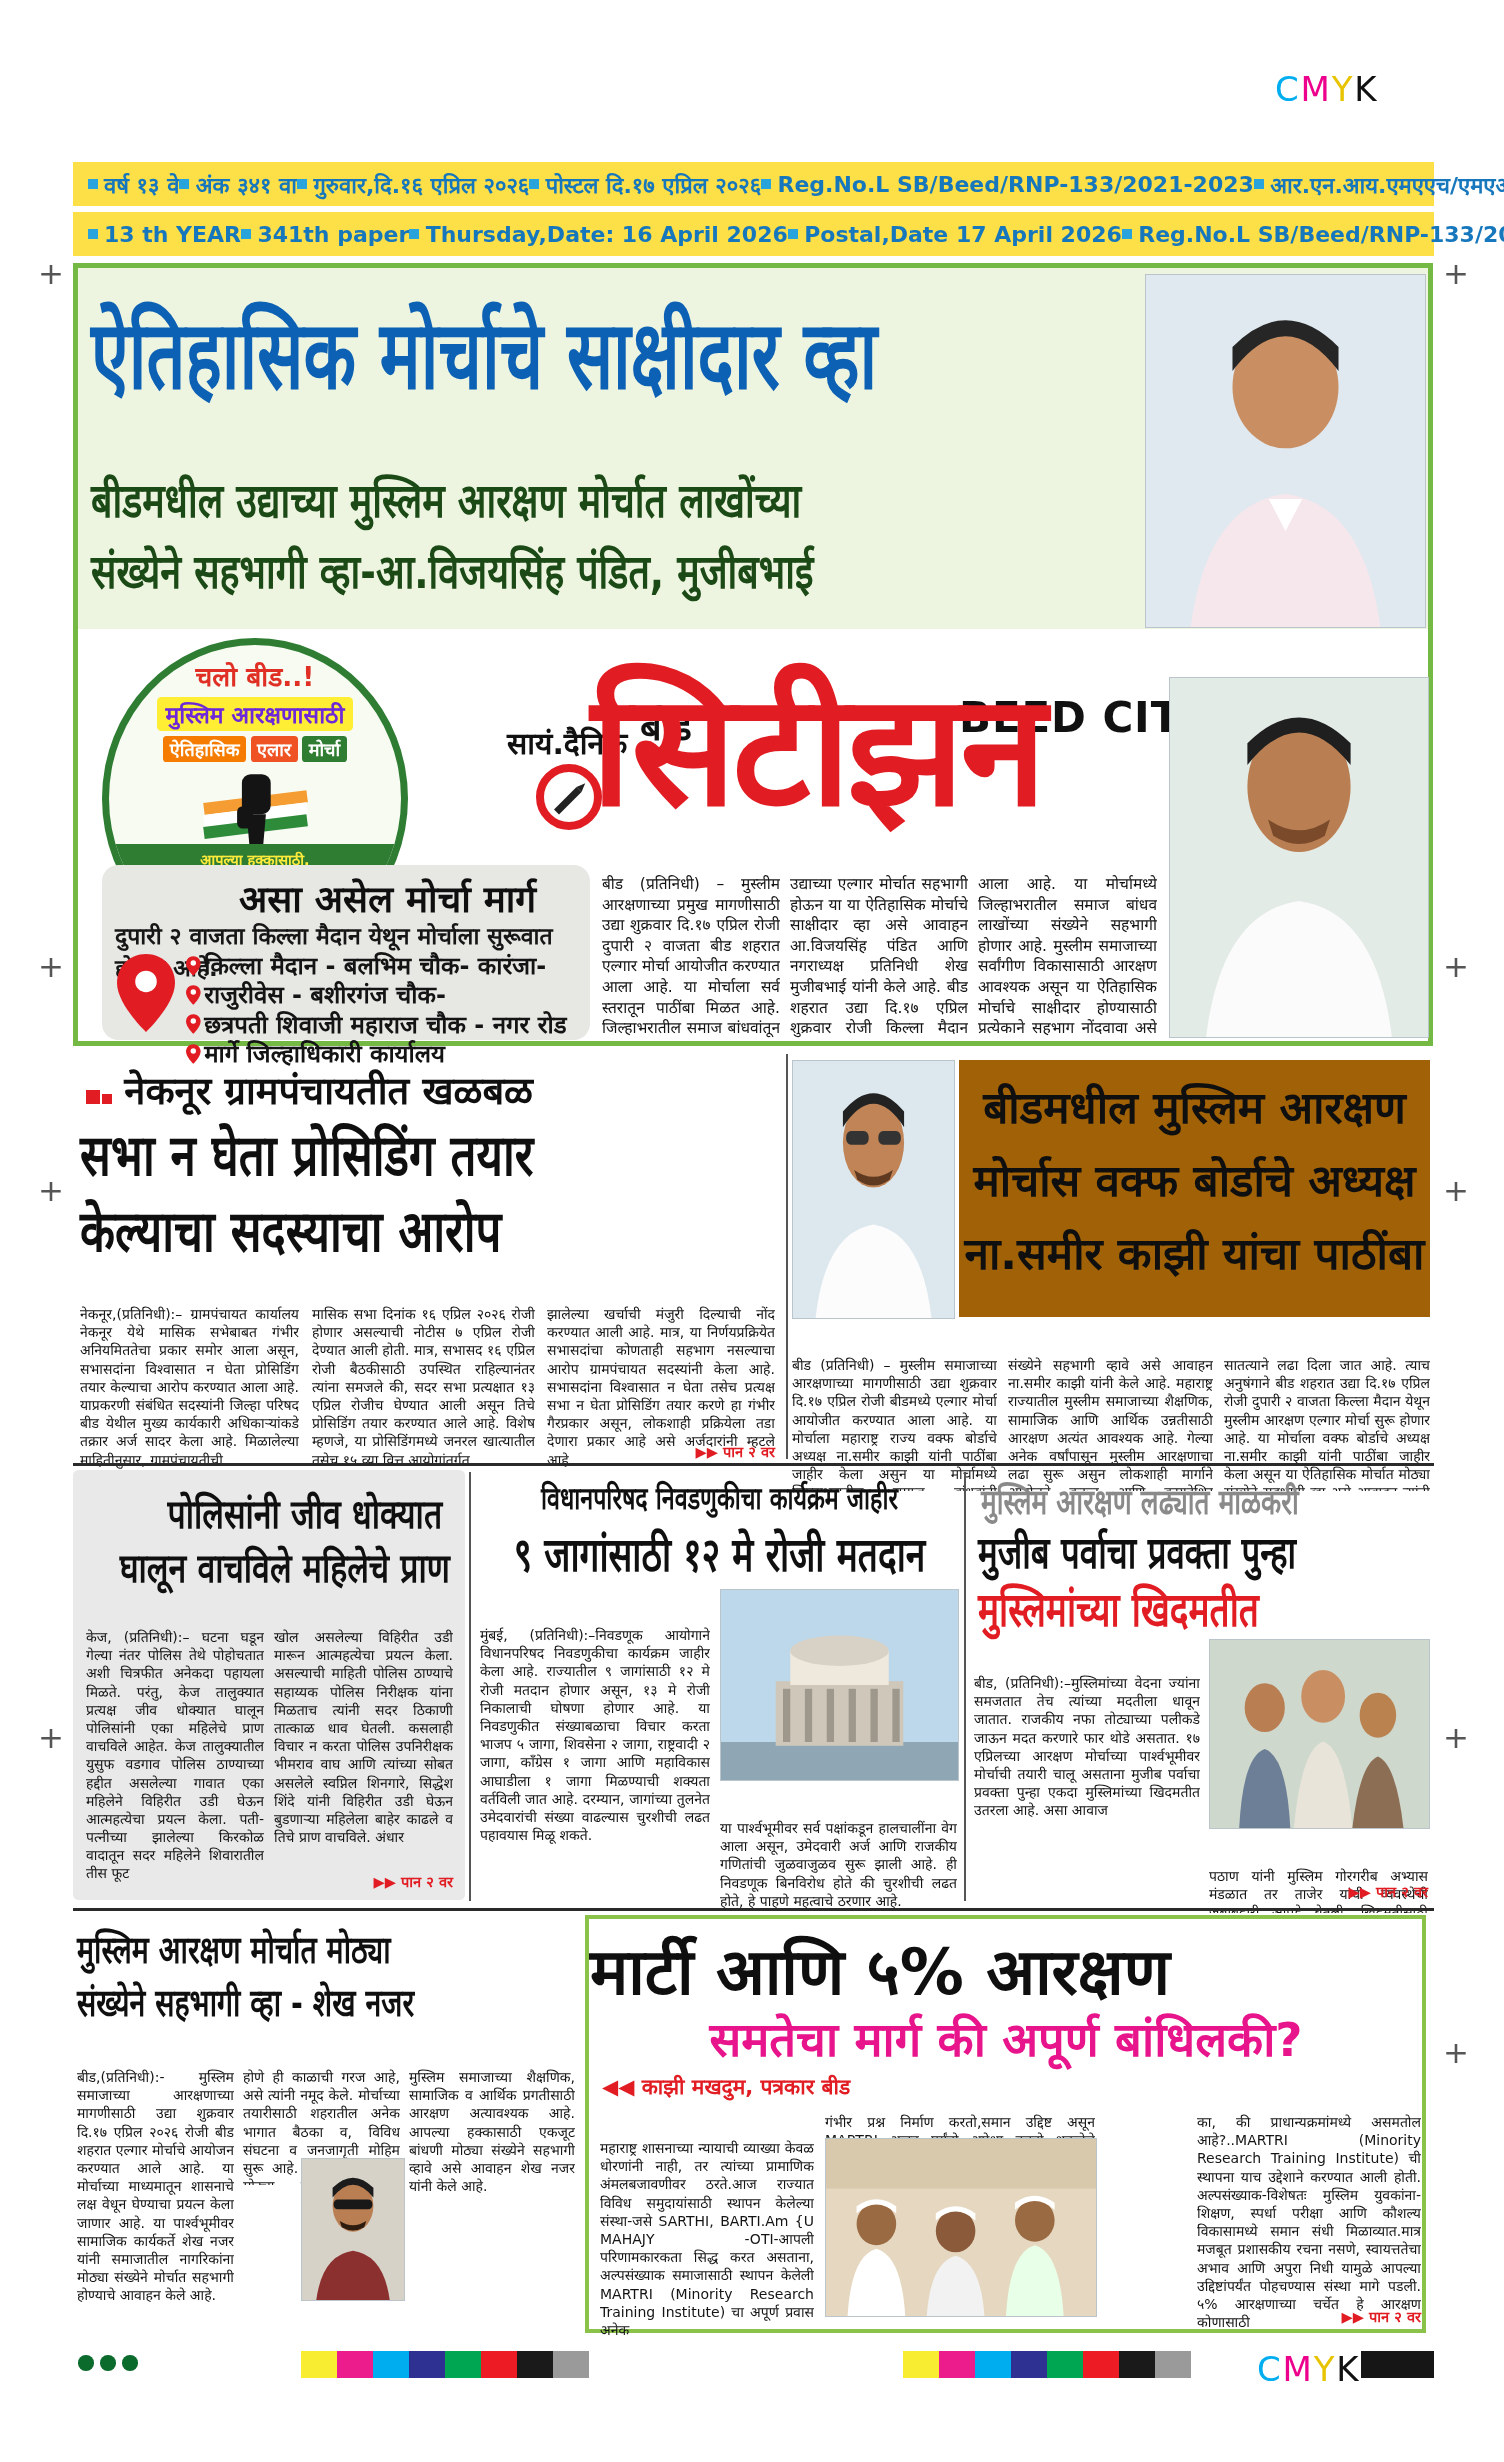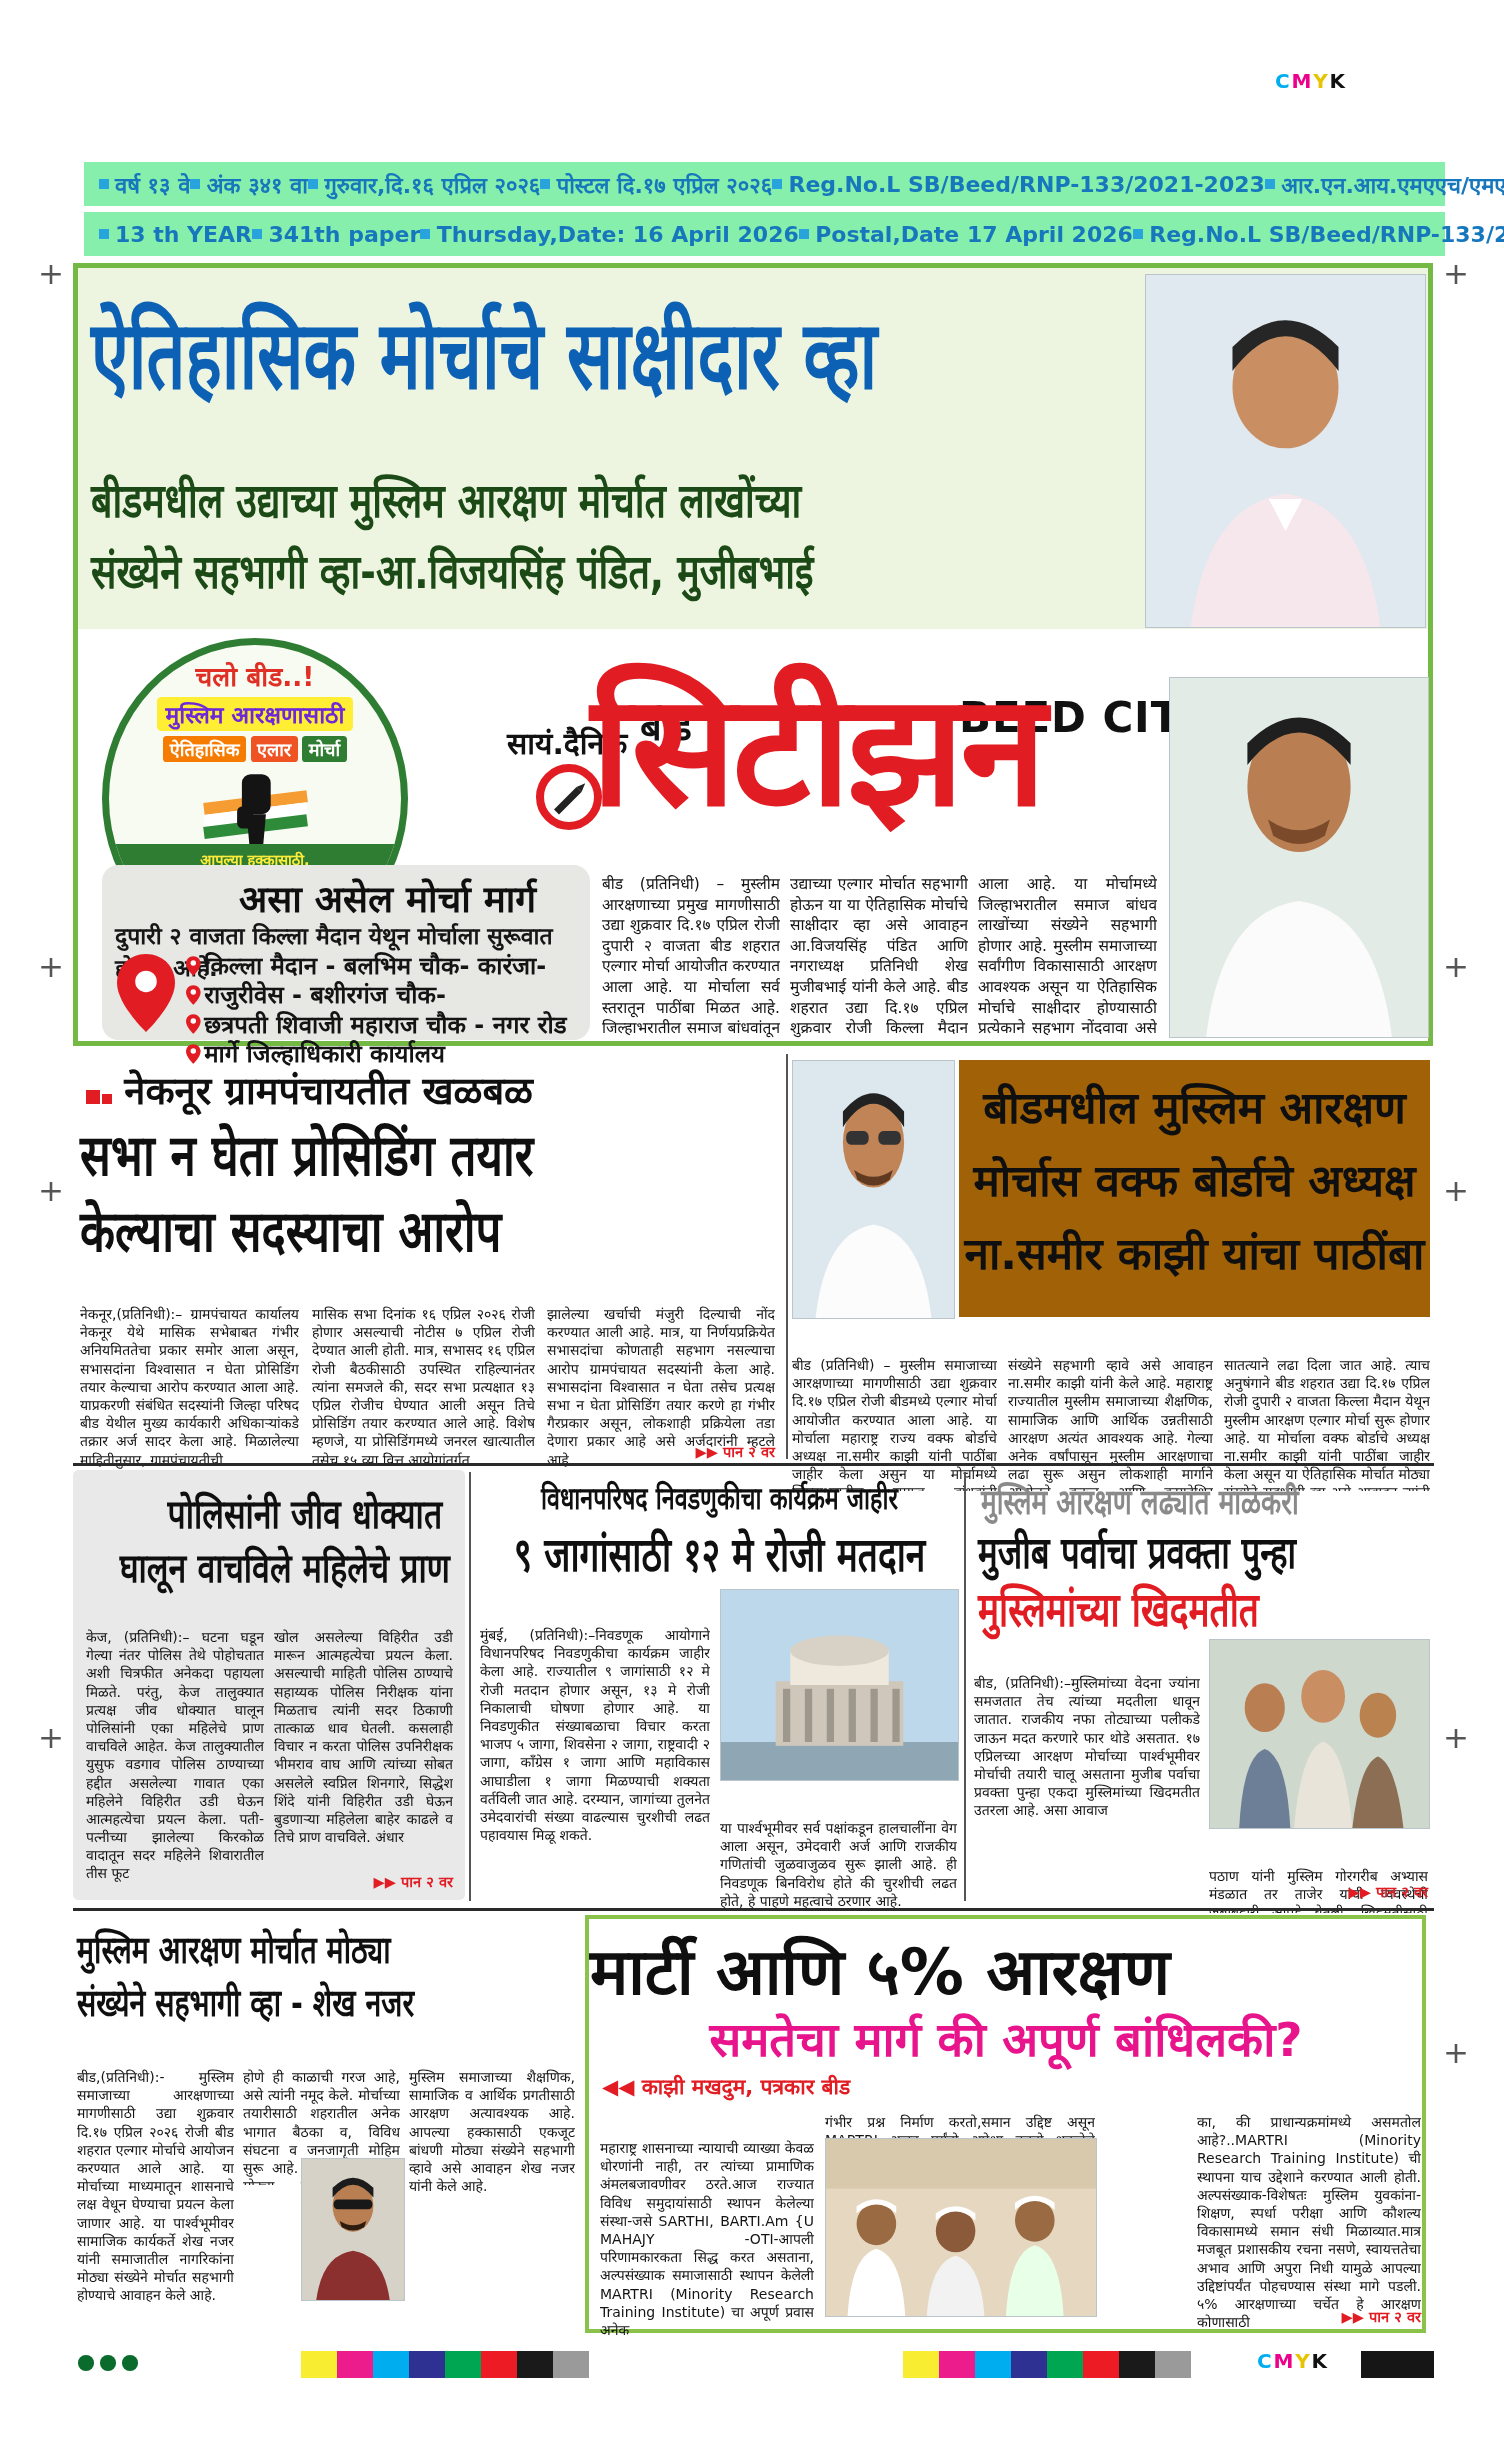--- a/index.html
+++ b/index.html
@@ -1,21 +1,21 @@
 <!DOCTYPE html>
 <html style="font-size:14.6px"><head>
 <meta charset="utf-8">
 <style>
   html,body{margin:0;padding:0;background:#ffffff;}
   #page{position:relative;width:1505px;height:2462px;background:#ffffff;overflow:hidden;
         font-family:"DejaVu Sans",sans-serif;}
   .abs{position:absolute;}
   .crop{position:absolute;color:#555;font-size:31px;font-weight:400;}
   
-  .bar{position:absolute;left:84px;width:1361px;height:44px;background:#86efac;
+  .bar{position:absolute;left:73px;width:1361px;height:44px;background:#fde047;
        display:flex;align-items:center;justify-content:space-between;padding:0 14.6px;box-sizing:border-box;}
   .hitem{display:flex;align-items:center;white-space:nowrap;color:#1777bd;font-weight:bold;font-size:22px;}
   .hitem .sq{width:10px;height:10px;background:#29a3dc;margin-right:6.4px;flex:0 0 auto;}
   
   .leadbox{position:absolute;left:73px;top:263px;width:1350px;height:773px;border:5.5px solid #74b944;background:#ffffff;}
   .leadtopbg{position:absolute;left:78px;top:268px;width:1350px;height:361px;background:#edf5e1;}
   .bigblue{color:#0d61b5;font-weight:800;}
   .cx72{transform:scaleX(.72);transform-origin:0 0;}
   .cx75{transform:scaleX(.75);transform-origin:0 0;}
   .cx80{transform:scaleX(.80);transform-origin:0 0;}
@@ -51,21 +51,21 @@
   .kicksq2{display:inline-block;width:10px;height:10px;background:#e11d23;margin-right:7.3px;}
   .headblk{font-weight:800;color:#0f0f0f;}
   .creambox{position:absolute;left:959px;top:1060px;width:471px;height:257px;background:#a16207;text-align:center;}
   .graypanel{position:absolute;left:73px;top:1470px;width:392px;height:430px;background:#e9e9e9;border-radius:5.5px;}
   .martibox{position:absolute;left:585px;top:1915px;width:841px;height:418px;border:4.6px solid #8bc34a;box-sizing:border-box;}
   .byline{color:#e11d23;font-weight:800;font-size:21px;}
   
   .fdot{position:absolute;width:15.5px;height:15.5px;border-radius:50%;background:#0b6b2d;}
   .strip{position:absolute;top:2351px;height:27px;display:flex;}
   .strip div{width:36px;height:27px;}
-  .cmyk{font-weight:700;font-size:20px;letter-spacing:1.8px;}
+  .cmyk{font-weight:400;font-size:34px;letter-spacing:1.8px;}
   .cC{color:#00aeef;} .cM{color:#ec008c;} .cY{color:#e8c400;} .cK{color:#111;}
   .blackbar{position:absolute;left:1361px;top:2351px;width:73px;height:27px;background:#161616;}
 </style>
 </head>
 <body>
 
 <div id="page">
 
   <div class="crop" style="left:38px;top:255px;">+</div>
   <div class="crop" style="left:38px;top:948px;">+</div>

